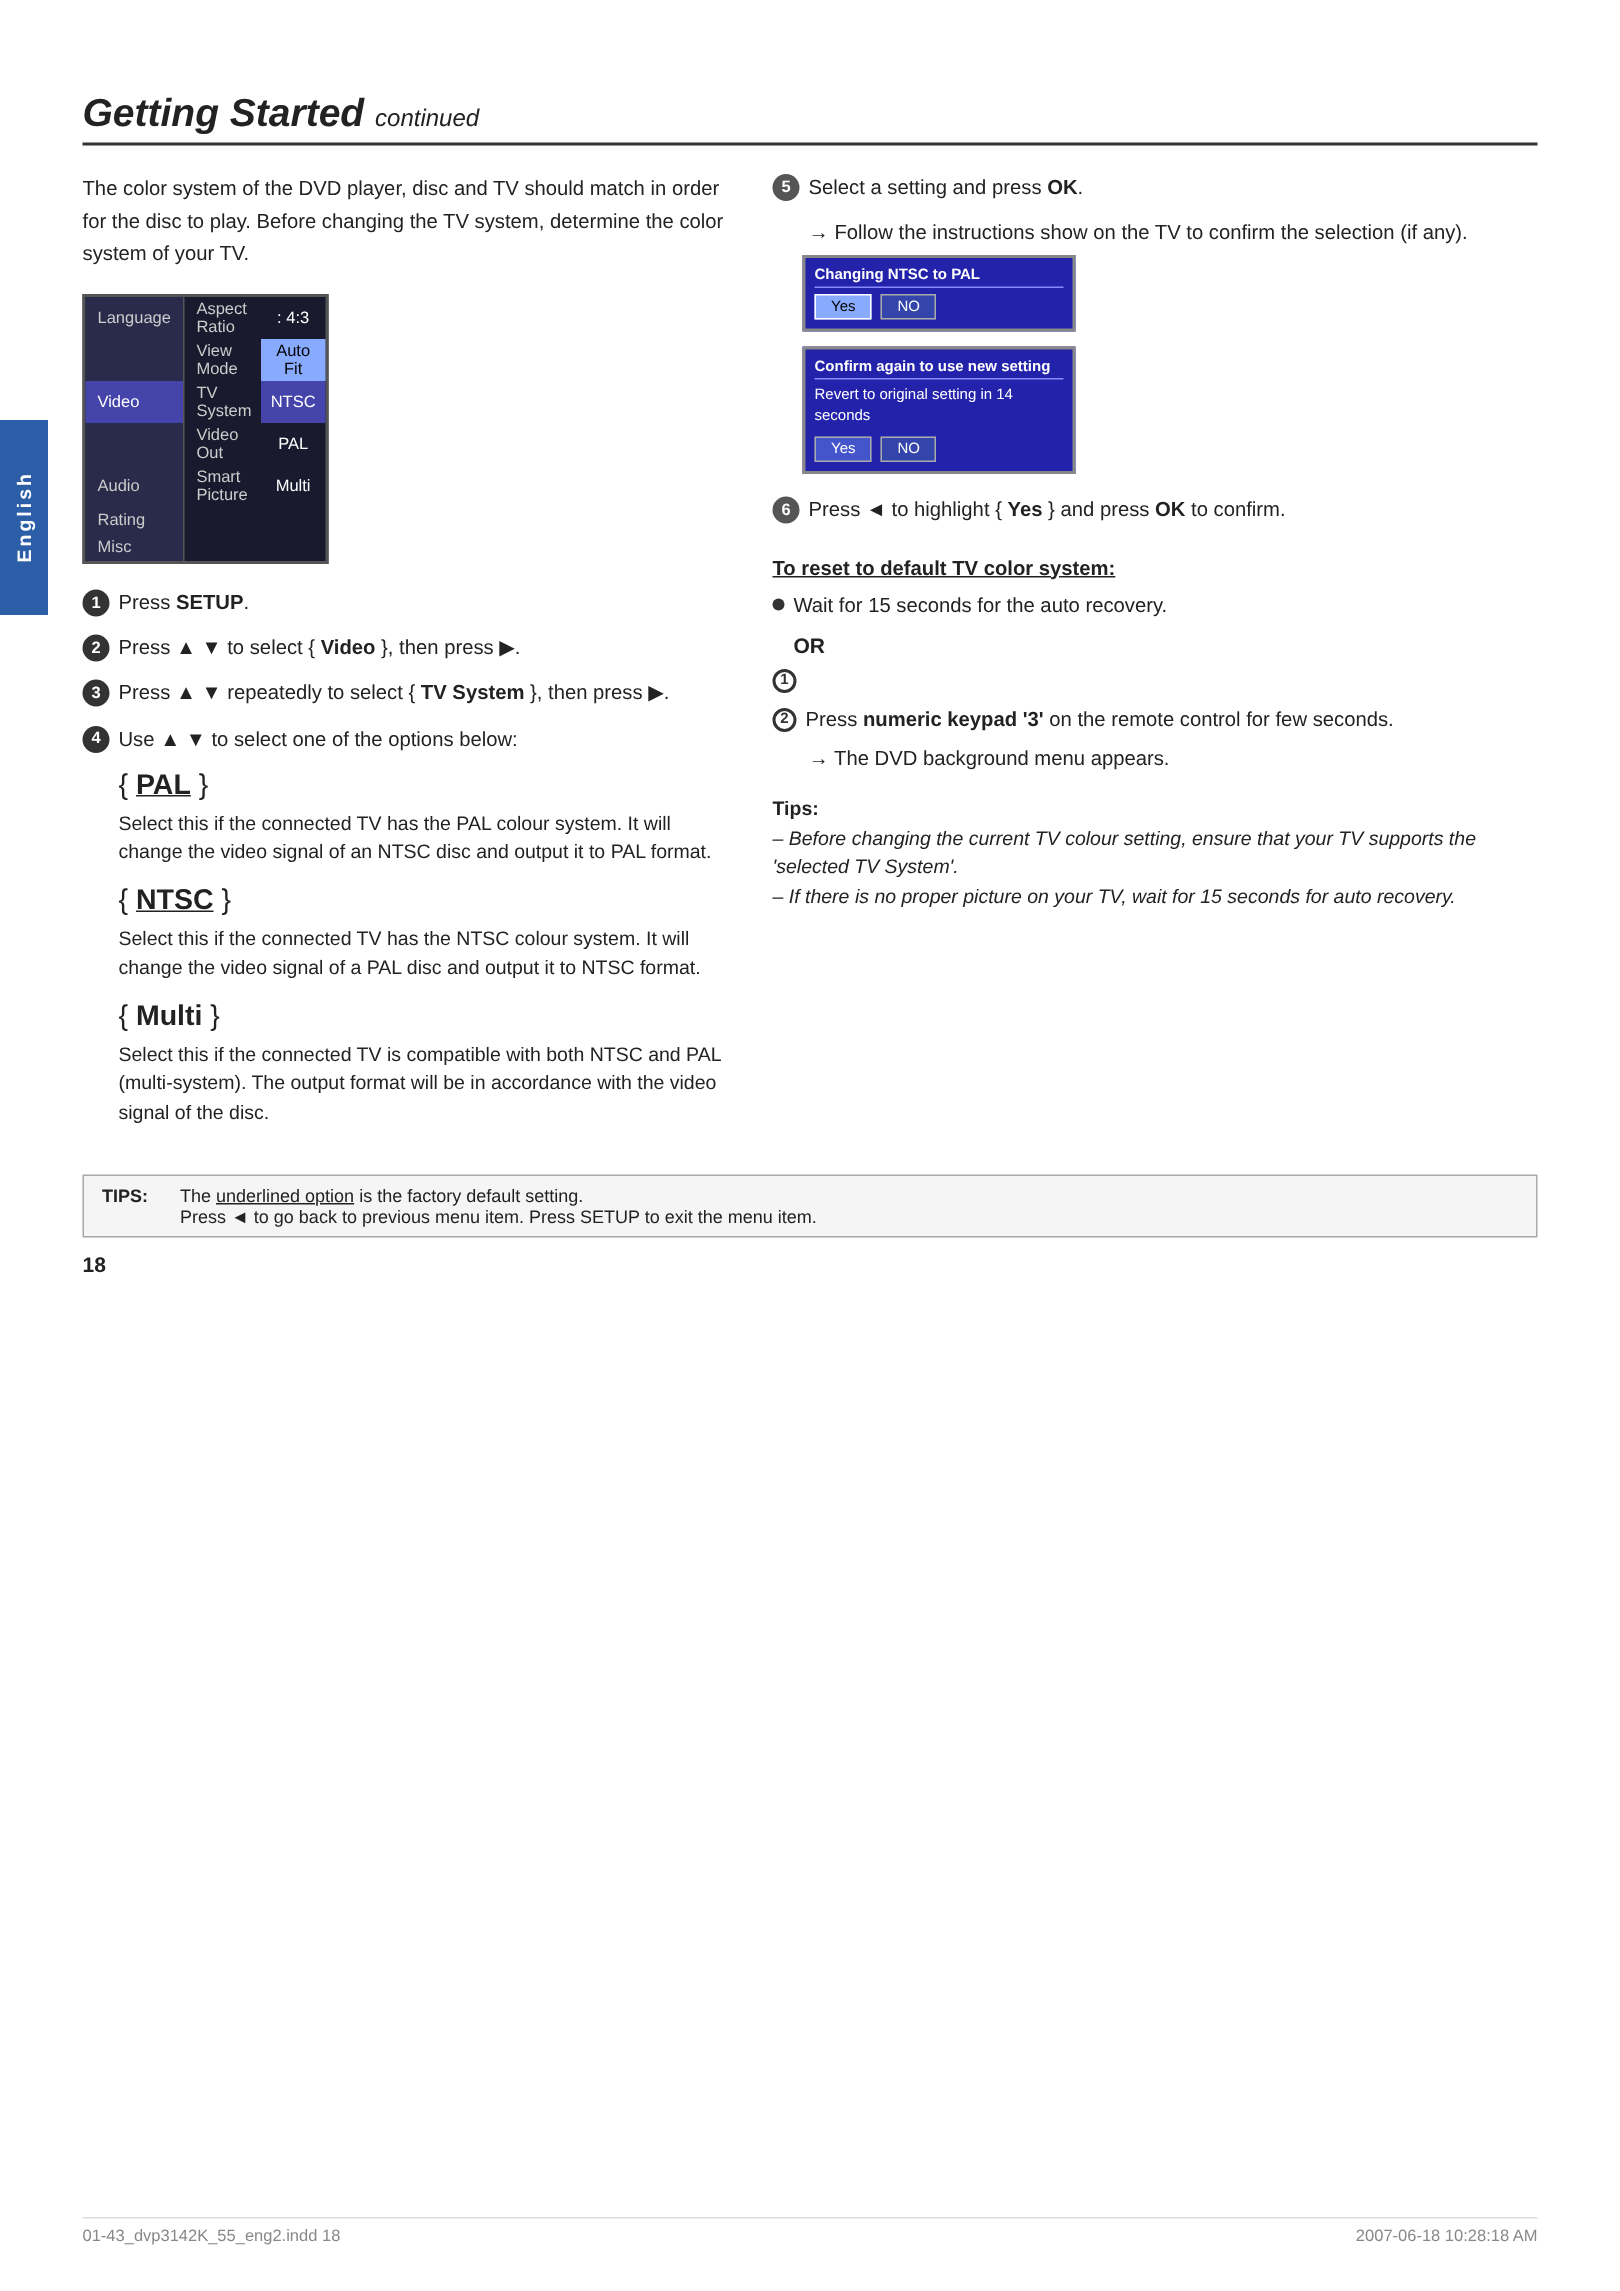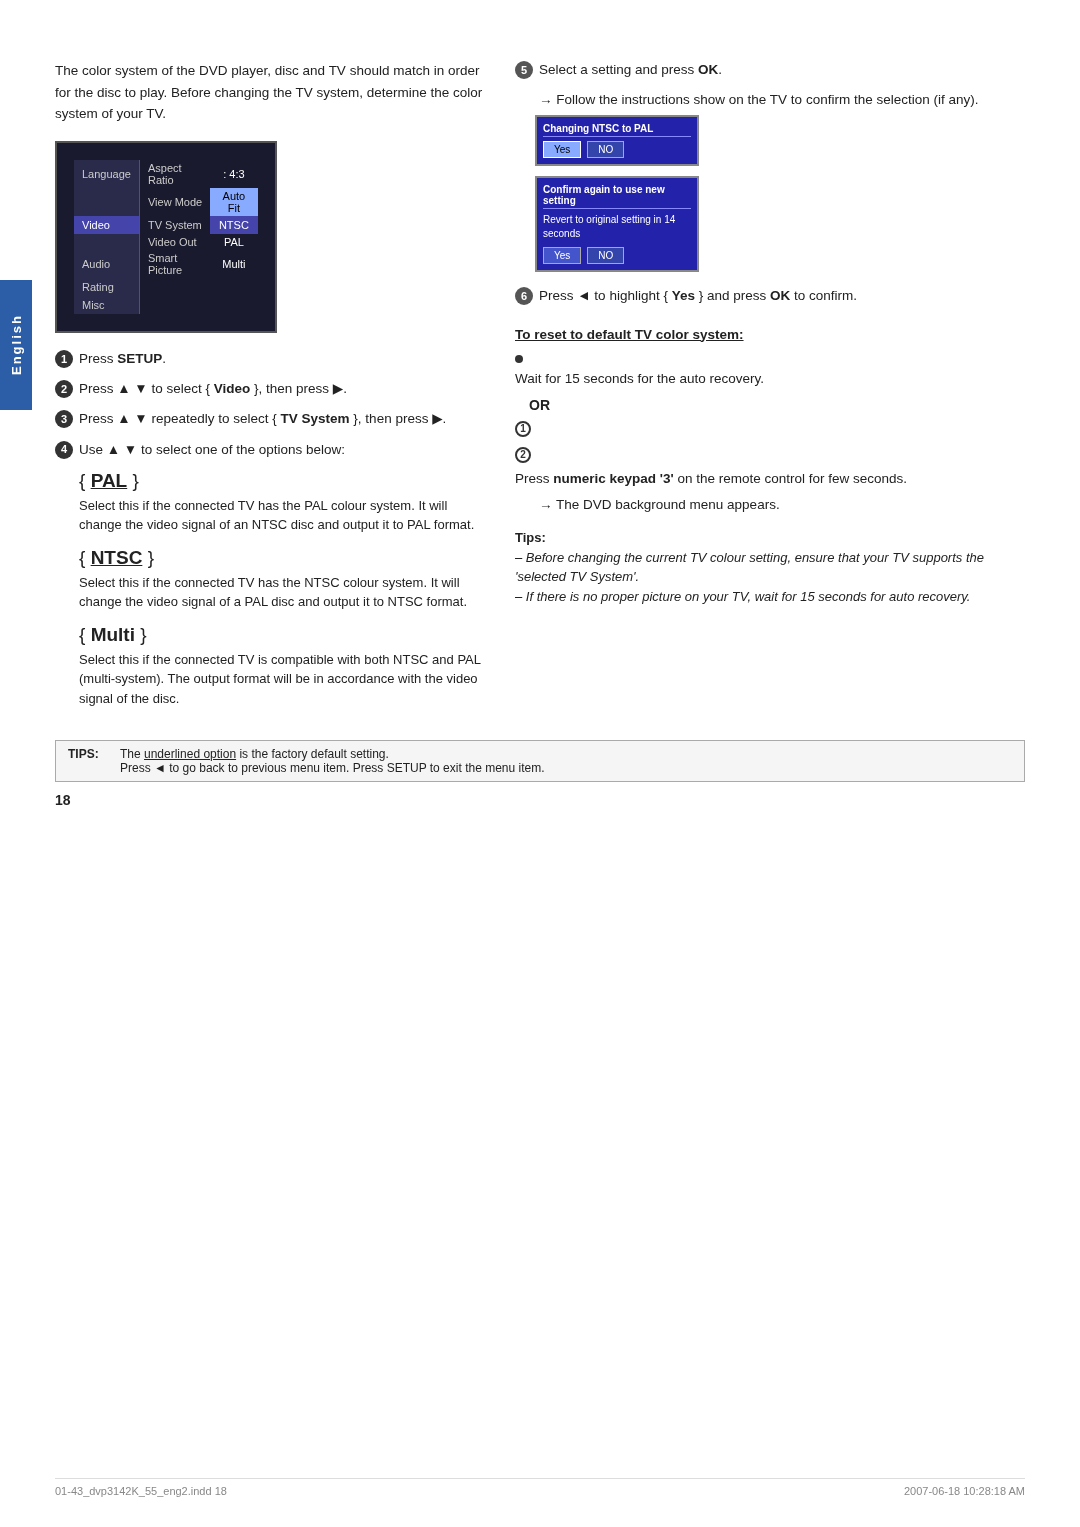--- a/index.html
+++ b/index.html
@@ -94,23 +94,23 @@
     .body-text {
       font-size: 13.5px;
       line-height: 1.6;
       margin-bottom: 14px;
     }
 
     
     .menu-screenshot {
       border: 2px solid #555;
       background: #1a1a2e;
-      width: 222px;
+      width: 164px;
       margin: 16px 0;
-      padding: 17px;
+      padding: 0;
       font-size: 11px;
       color: #fff;
     }
 
     .menu-screenshot table {
       width: 100%;
       border-collapse: collapse;
     }
 
     .menu-screenshot td {
@@ -231,21 +231,21 @@
       line-height: 1.5;
       display: flex;
       gap: 6px;
     }
 
     
     .dialog-box {
       border: 2px solid #888;
       background: #2222aa;
       color: #fff;
-      width: 164px;
+      width: 182px;
       margin: 8px 0 8px 20px;
       font-size: 10px;
       padding: 6px;
     }
 
     .dialog-box .dialog-title {
       font-weight: bold;
       font-size: 10px;
       margin-bottom: 4px;
       border-bottom: 1px solid #88f;
@@ -299,21 +299,20 @@
     .reset-list {
       list-style: none;
     }
 
     .reset-list li {
       font-size: 13.5px;
       line-height: 1.5;
       margin-bottom: 8px;
       display: flex;
       gap: 6px;
-      flex-direction: column;
     }
 
     .tips-section {
       margin-top: 16px;
       font-size: 13px;
       line-height: 1.5;
       font-style: italic;
     }
 
     .tips-title {
@@ -369,20 +368,26 @@
 <body>
 
 <div class="page-container">
 
   <div class="english-tab">
     <span>English</span>
   </div>
 
   <div class="main-content">
 
+    <div class="page-header">
+      <h1>
+        <em><span>Getting Started</span></em>
+        <span class="continued" style="font-style:italic; font-size:16px;">continued</span>
+      </h1>
+    </div>
 
     <div class="two-col">
 
       <div class="left-col">
 
 
         <p class="body-text">The color system of the DVD player, disc and TV should match in order for the disc to play. Before changing the TV system, determine the color system of your TV.</p>
 
         <div class="menu-screenshot">
           <table>

